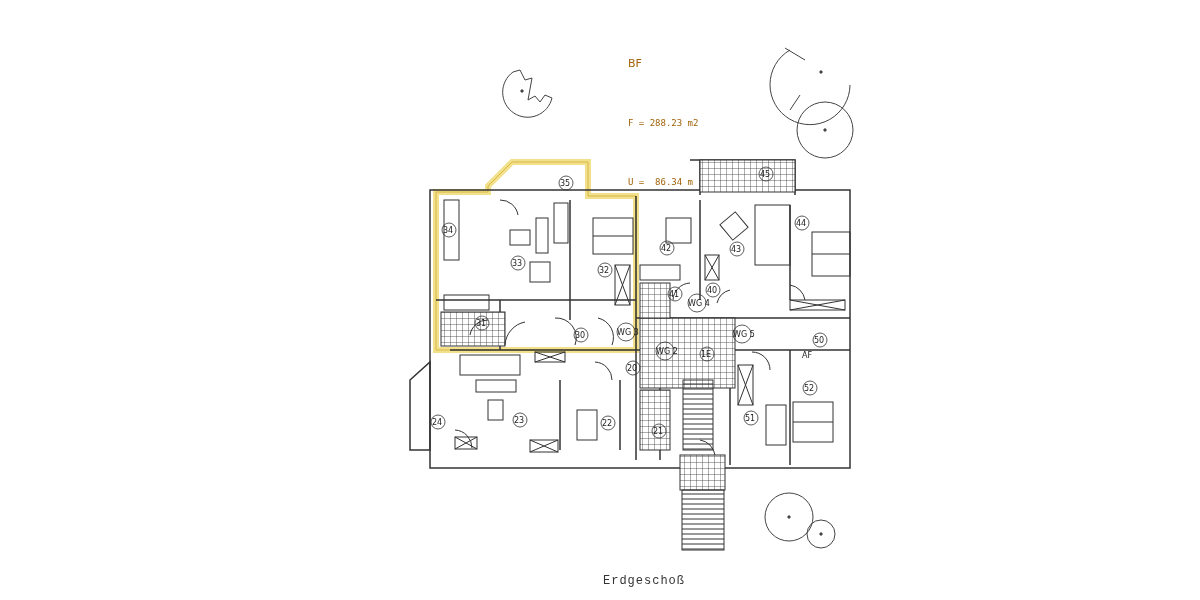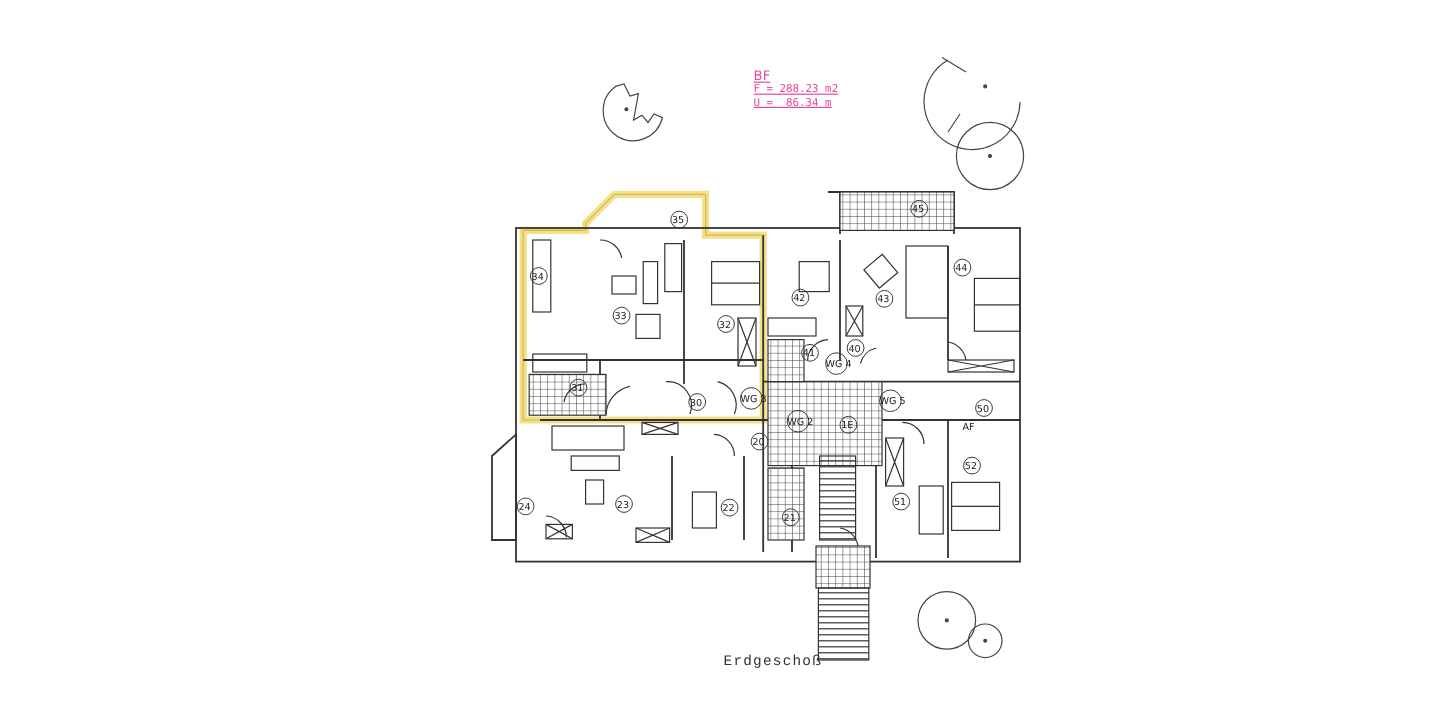--- a/index.html
+++ b/index.html
@@ -1,21 +1,21 @@
 <!DOCTYPE html>
 <html><head>
   <meta charset="utf-8">
   <style>
     html, body { margin: 0; padding: 0; background: #ffffff; }
     body { width: 1200px; height: 600px; position: relative; overflow: hidden; font-family: "DejaVu Sans Mono", monospace; }
     .plan { position: absolute; left: 0; top: 0; width: 1200px; height: 600px; }
-    .info { position: absolute; left: 628px; top: 58px; color: #ec4899; font-family: "DejaVu Sans Mono", monospace; text-decoration: underline; }
+    .info { position: absolute; left: 628px; top: 58px; color: #a16207; font-family: "DejaVu Sans Mono", monospace; }
     .info .t { font-size: 11px; line-height: 12px; font-family: "DejaVu Sans", sans-serif; }
-    .info .l { font-size: 9px; line-height: 11px; white-space: pre; }
-    .caption { position: absolute; left: 603px; top: 544px; font-size: 12px; color: #333; font-family: "Liberation Mono", monospace; letter-spacing: 1px; }
+    .info .l { font-size: 9px; line-height: 11px; white-space: pre; margin-top: 48px; }
+    .caption { position: absolute; left: 603px; top: 574px; font-size: 12px; color: #333; font-family: "Liberation Mono", monospace; letter-spacing: 1px; }
     .rl { font-family: "DejaVu Sans", sans-serif; font-size: 8px; fill: #222; }
   </style>
 </head>
 <body>
 
 <svg class="plan" viewBox="0 0 1200 600" xmlns="http://www.w3.org/2000/svg">
   <defs>
     <pattern id="tile" width="6" height="6" patternUnits="userSpaceOnUse">
       <rect width="6" height="6" fill="#fff"></rect>
       <path d="M0 0 H6 M0 0 V6" stroke="#333" stroke-width="0.8"></path>

